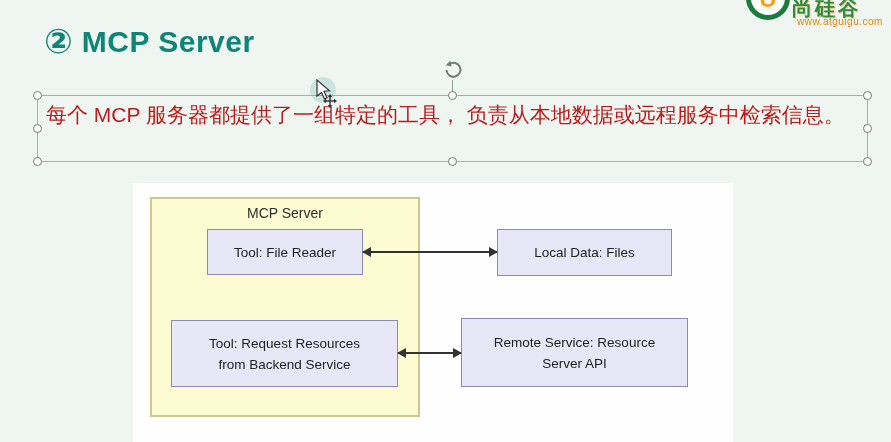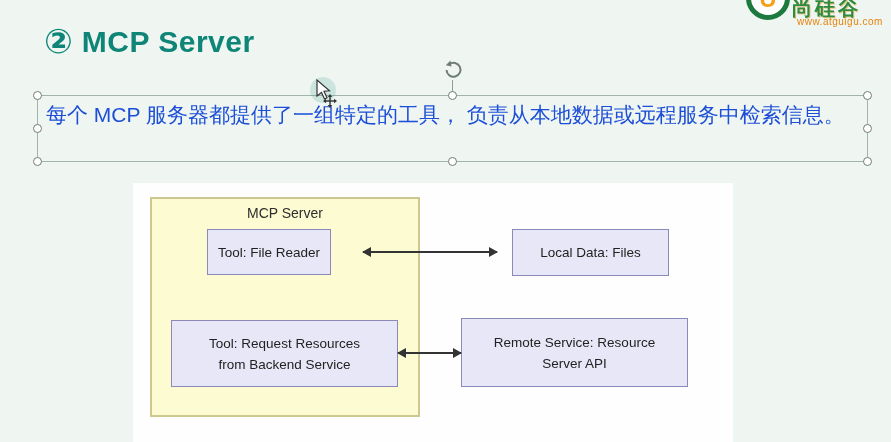--- a/index.html
+++ b/index.html
@@ -38,21 +38,21 @@
   .title-badge { font-size:34px; line-height:1; }
   .title-label { font-size:30px; line-height:1.1; letter-spacing:.5px; }
 
   
   .textbox {
     position:absolute; left:37px; top:95px; width:831px; height:67px;
     border:1px solid #a2b3ad; background:transparent;
   }
   .textbox-text {
     position:absolute; left:8px; top:3px; width:815px;
-    color:#1d4ed8; font-size:21px; line-height:32px; white-space:nowrap;
+    color:#b91c1c; font-size:21px; line-height:32px; white-space:nowrap;
   }
   .handle {
     position:absolute; width:9px; height:9px; border-radius:50%;
     background:#fff; border:1px solid #6f7d79;
   }
   .h-tl{left:-5px;top:-5px} .h-tm{left:calc(50% - 5px);top:-5px} .h-tr{right:-5px;top:-5px}
   .h-ml{left:-5px;top:calc(50% - 5px)} .h-mr{right:-5px;top:calc(50% - 5px)}
   .h-bl{left:-5px;bottom:-5px} .h-bm{left:calc(50% - 5px);bottom:-5px} .h-br{right:-5px;bottom:-5px}
   .rotate-stem { position:absolute; left:calc(50% - 1px); top:-16px; width:1px; height:16px; background:#8aa09a; }
   .rotate-icon { position:absolute; left:calc(50% - 10px); top:-36px; width:20px; height:20px; }
@@ -71,22 +71,22 @@
   }
   .yellow-label {
     position:absolute; left:0; top:6px; width:100%; text-align:center;
     font-size:14px; color:#2e2e2e;
   }
   .node {
     position:absolute; background:#e8e7f7; border:1px solid #8b89b8;
     display:flex; flex-direction:column; align-items:center; justify-content:center;
     font-size:13.5px; color:#222; text-align:center; line-height:21px;
   }
-  .node-a { left:74px;  top:46px;  width:124px; height:46px; }
-  .node-b { left:364px; top:46px;  width:157px; height:47px;margin-left:15px; }
+  .node-a { left:74px;  top:46px;  width:156px; height:46px; }
+  .node-b { left:364px; top:46px;  width:175px; height:47px; }
   .node-c { left:38px;  top:137px; width:227px; height:67px; }
   .node-d { left:328px; top:135px; width:227px; height:69px; }
 
   .arrow { position:absolute; height:2px; background:#333; }
   .arrow::before, .arrow::after { content:""; position:absolute; top:-4px; width:0; height:0;
     border-top:5px solid transparent; border-bottom:5px solid transparent; }
   .arrow::before { left:-1px; border-right:9px solid #333; }
   .arrow::after  { right:-1px; border-left:9px solid #333; }
   .arrow-1 { left:230px; top:68px;  width:134px; }
   .arrow-2 { left:265px; top:169px; width:63px; }

